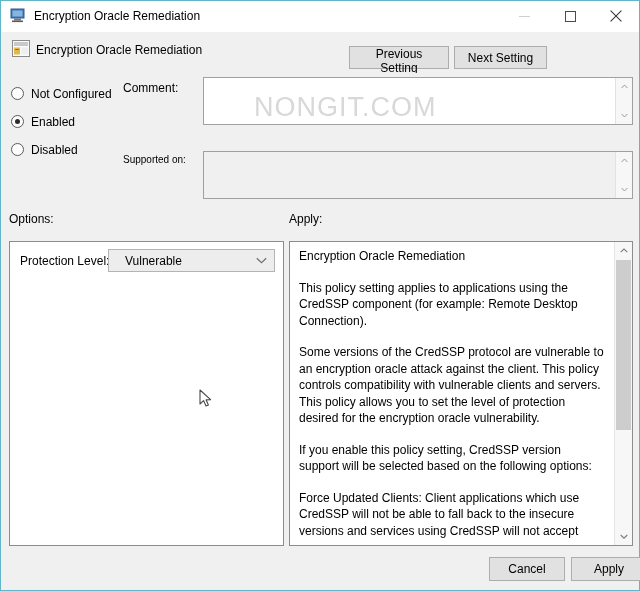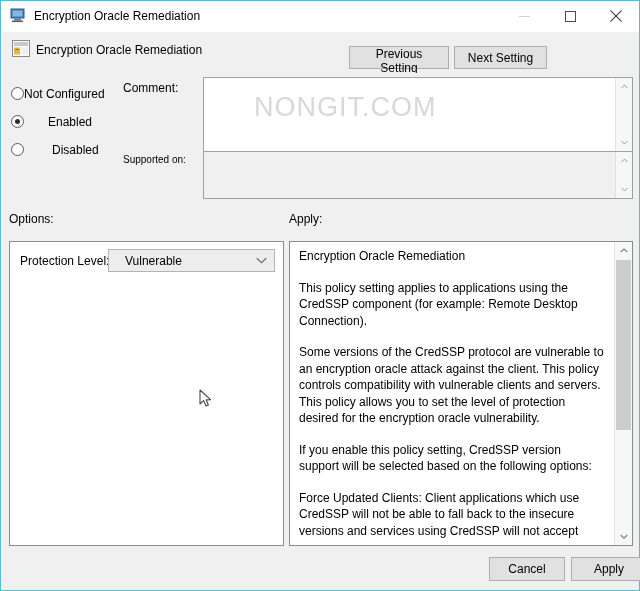--- a/index.html
+++ b/index.html
@@ -106,40 +106,41 @@
     background: #f0f0f0;
   }
   .radio-row {
     position: absolute;
     left: 10px;
     height: 17px;
     display: flex;
     align-items: center;
   }
   #radio-notcfg  { top: 12px; }
-  #radio-enabled { top: 40px; gap: 24px; }
-  #radio-disabled{ top: 68px; gap: 28px; }
+  #radio-enabled { top: 40px; }
+  #radio-disabled{ top: 68px; }
   .radio-mark {
     width: 13px; height: 13px;
     border-radius: 50%;
     border: 1px solid #5a5a5a;
     background: #fdfdfd;
     box-sizing: border-box;
     position: relative;
     flex: 0 0 auto;
   }
   .radio-mark.checked::after {
     content: "";
     position: absolute;
     left: 3px; top: 3px;
     width: 5px; height: 5px;
     border-radius: 50%;
     background: #2b2b2b;
   }
   .radio-label {
+    margin-left: 7px;
     font-size: 12px;
     white-space: nowrap;
   }
 
   #lbl-comment {
     position: absolute;
     left: 122px; top: 8px;
     font-size: 12px;
   }
   #lbl-supported {
@@ -149,21 +150,21 @@
   }
 
   .textbox {
     position: absolute;
     box-sizing: border-box;
     border: 1px solid #a0a0a0;
     overflow: hidden;
   }
   #comment-box {
     left: 202px; top: 4px;
-    width: 430px; height: 75px;
+    width: 430px; height: 48px;
     background: #ffffff;
   }
   #supported-box {
     left: 202px; top: 78px;
     width: 430px; height: 48px;
     background: #f0f0f0;
   }
   #supported-text {
     position: absolute;
     left: 6px; top: 5px;

